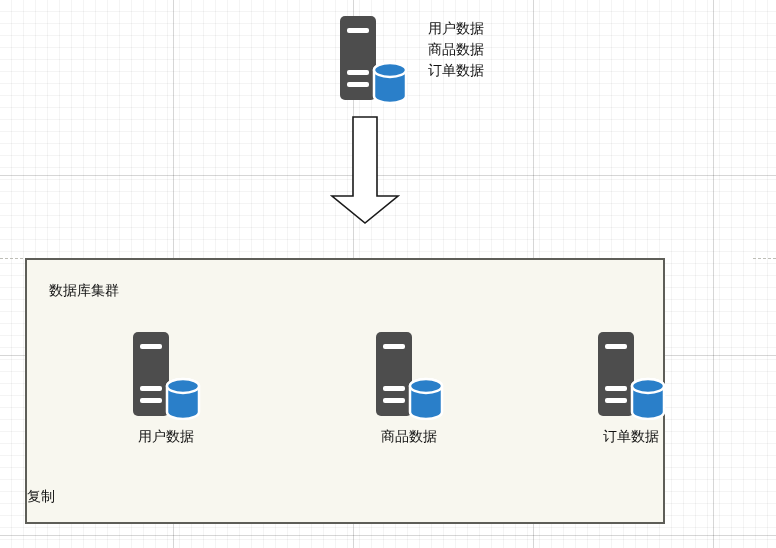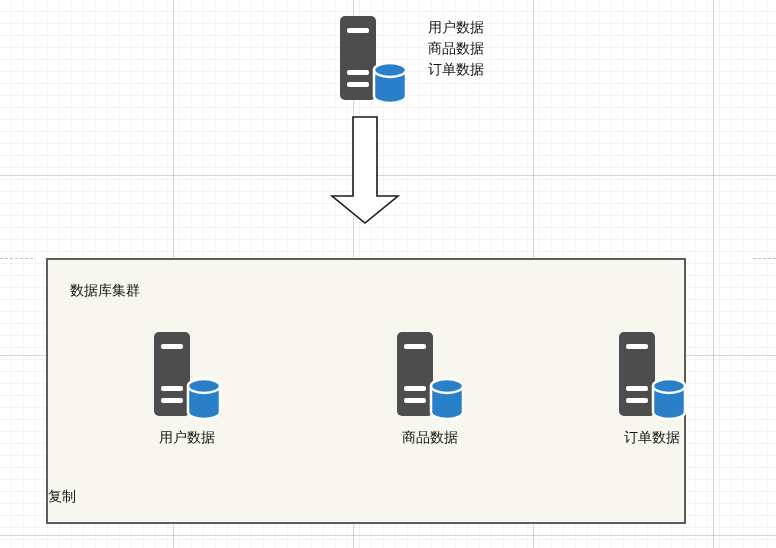--- a/index.html
+++ b/index.html
@@ -17,35 +17,35 @@
       linear-gradient(to right, rgba(0,0,0,0.045) 1px, transparent 1px),
       linear-gradient(to bottom, rgba(0,0,0,0.045) 1px, transparent 1px),
       linear-gradient(to right, rgba(0,0,0,0.16) 1px, transparent 1px),
       linear-gradient(to bottom, rgba(0,0,0,0.16) 1px, transparent 1px);
     background-size:
       12px 12px,
       12px 12px,
       180px 180px,
       180px 180px;
     background-position: -1px -1px, -1px -1px, -7px -5px, -7px -5px;
-    font-family: Liberation Mono, monospace;
+    font-family: Liberation Sans, sans-serif;
   }
 
   
   .guide {
     position: absolute;
     height: 0;
     border-top: 1px dashed #b8b8b0;
     opacity: 0.9;
   }
 
   
   #cluster-box {
     position: absolute;
-    left: 46px;
+    left: 25px;
     top: 258px;
     width: 640px;
     height: 266px;
     background: #f8f7ef;
     border: 2px solid #5e5e58;
     box-sizing: border-box;
   }
   #cluster-title {
     position: absolute;
     left: 22px;

